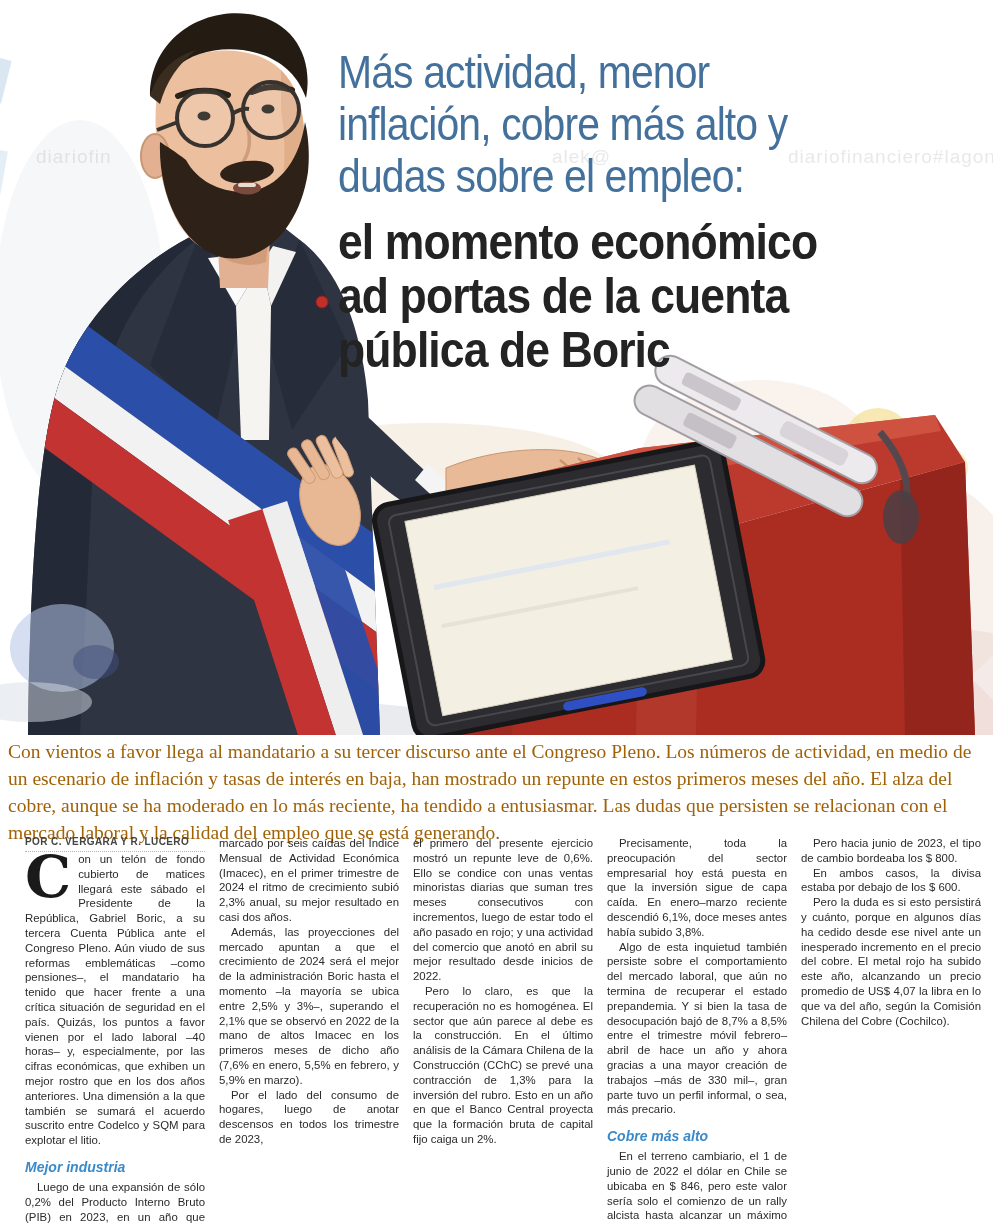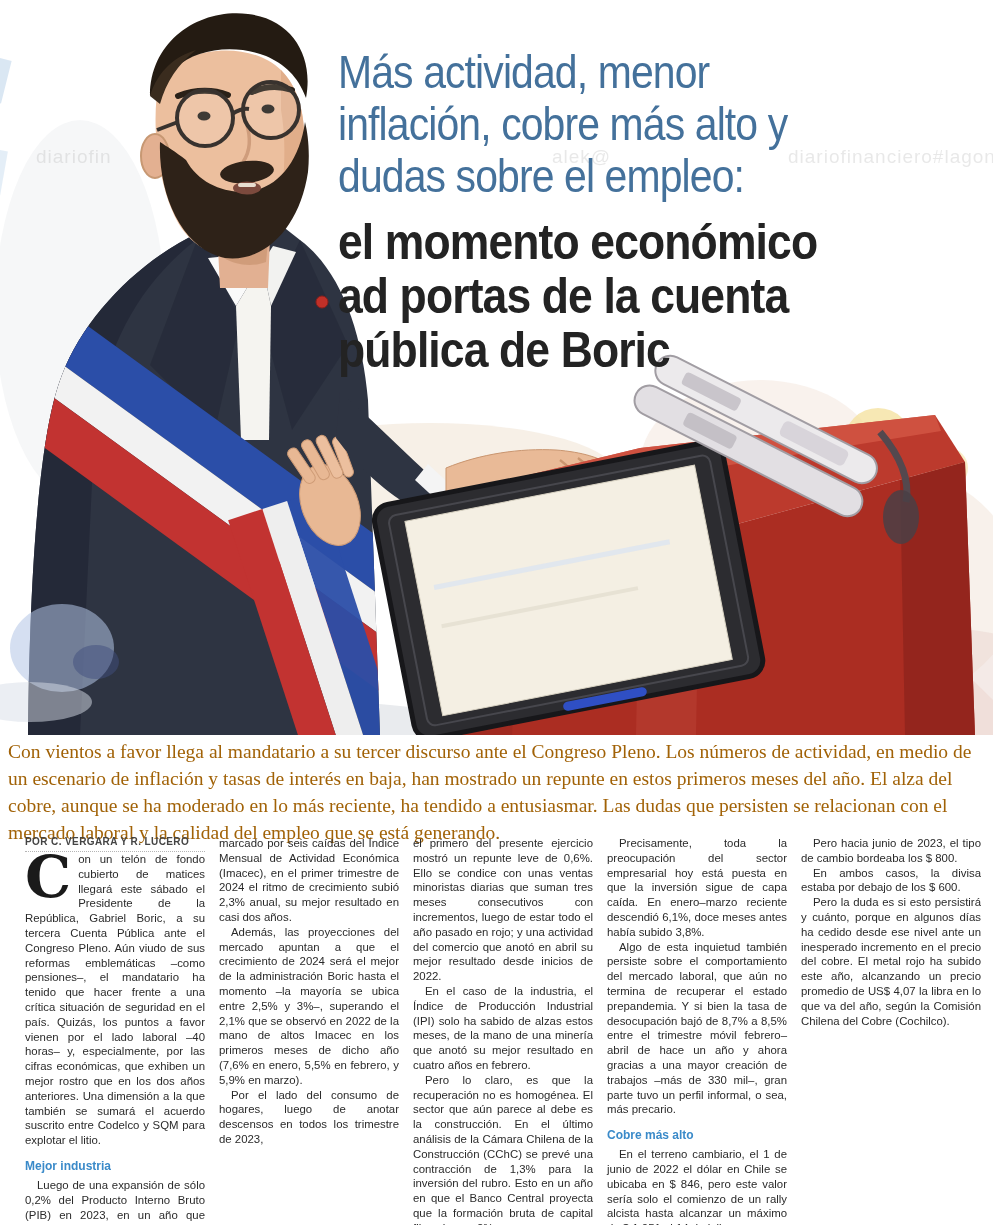--- a/index.html
+++ b/index.html
@@ -29,21 +29,21 @@
         color:#a16207;}
   
   .cols{position:absolute;left:25px;top:836px;width:956px;height:389px;
         display:flex;gap:14px;overflow:hidden;}
   .col{flex:1 1 0;min-width:0;}
   .byline{font-size:10px;font-weight:700;letter-spacing:.4px;color:#444;
           padding-bottom:4px;border-bottom:1.5px dotted #b5b5b5;margin-bottom:0;}
   .col p{margin:0;font-size:11.4px;line-height:14.8px;text-align:justify;
          color:#2a2a2a;hyphens:auto;-webkit-hyphens:auto;}
   .col p.ind{text-indent:12px;}
-  .subhead{font-size:12px;font-weight:700;color:#3a8ac9;margin:11px 0 5px 0;}
+  .subhead{font-size:14px;font-weight:700;color:#3a8ac9;margin:11px 0 5px 0;font-style:italic;}
   .dropcap{float:left;font-family:"DejaVu Serif",serif;font-weight:700;
            font-size:58px;line-height:44px;padding:3px 7px 0 0;color:#1a1a1a;}
 </style>
 </head>
 <body>
 
 <div class="page">
 
   <svg class="illo" viewBox="0 0 993 735" aria-hidden="true">
 
@@ -200,21 +200,20 @@
     </div>
 
     <div class="col">
       <p>marcado por seis caídas del Índice Mensual de Actividad Económica (Imacec), en el primer trimestre de 2024 el ritmo de crecimiento subió 2,3% anual, su mejor resultado en casi dos años.</p>
       <p class="ind">Además, las proyecciones del mercado apuntan a que el crecimiento de 2024 será el mejor de la administración Boric hasta el momento –la mayoría se ubica entre 2,5% y 3%–, superando el 2,1% que se observó en 2022 de la mano de altos Imacec en los primeros meses de dicho año (7,6% en enero, 5,5% en febrero, y 5,9% en marzo).</p>
       <p class="ind">Por el lado del consumo de hogares, luego de anotar descensos en todos los trimestre de 2023,</p>
     </div>
 
     <div class="col">
       <p>el primero del presente ejercicio mostró un repunte leve de 0,6%. Ello se condice con unas ventas minoristas diarias que suman tres meses consecutivos con incrementos, luego de estar todo el año pasado en rojo; y una actividad del comercio que anotó en abril su mejor resultado desde inicios de 2022.</p>
-      <p class="ind">En el caso de la industria, el Índice de Producción Industrial (IPI) solo ha sabido de alzas estos meses, de la mano de una minería que anotó su mejor resultado en cuatro años en febrero.</p>
       <p class="ind">Pero lo claro, es que la recuperación no es homogénea. El sector que aún parece al debe es la construcción. En el último análisis de la Cámara Chilena de la Construcción (CChC) se prevé una contracción de 1,3% para la inversión del rubro. Esto en un año en que el Banco Central proyecta que la formación bruta de capital fijo caiga un 2%.</p>
     </div>
 
     <div class="col">
       <p class="ind">Precisamente, toda la preocupación del sector empresarial hoy está puesta en que la inversión sigue de capa caída. En enero–marzo reciente descendió 6,1%, doce meses antes había subido 3,8%.</p>
       <p class="ind">Algo de esta inquietud también persiste sobre el comportamiento del mercado laboral, que aún no termina de recuperar el estado prepandemia. Y si bien la tasa de desocupación bajó de 8,7% a 8,5% entre el trimestre móvil febrero–abril de hace un año y ahora gracias a una mayor creación de trabajos –más de 330 mil–, gran parte tuvo un perfil informal, o sea, más precario.</p>
       <div class="subhead">Cobre más alto</div>
       <p class="ind">En el terreno cambiario, el 1 de junio de 2022 el dólar en Chile se ubicaba en $ 846, pero este valor sería solo el comienzo de un rally alcista hasta alcanzar un máximo de $ 1.051 el 14 de julio.</p>
     </div>
 

